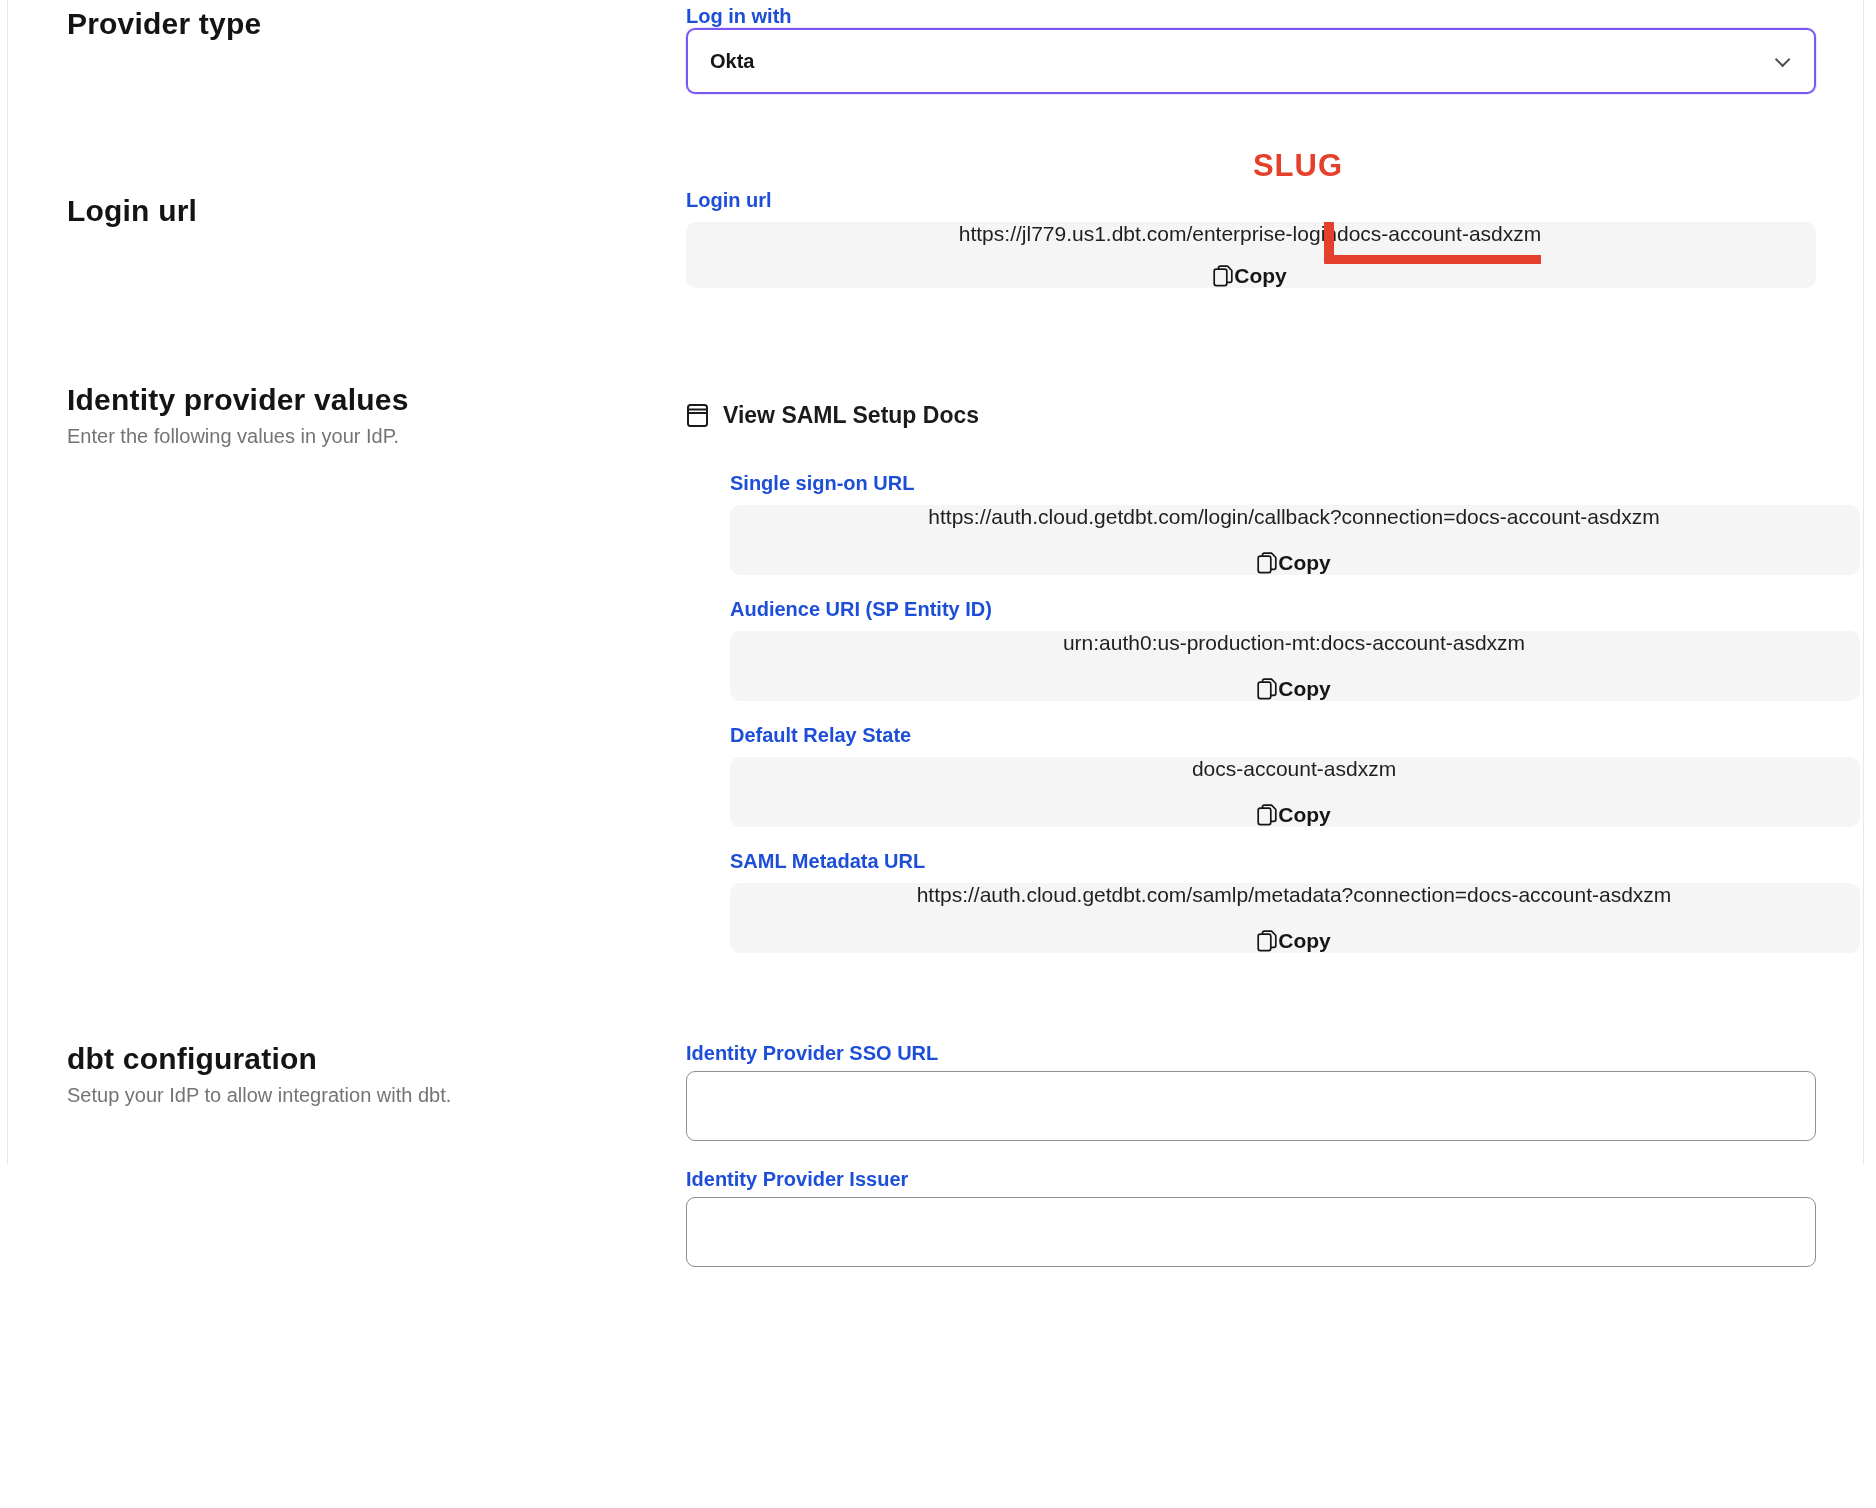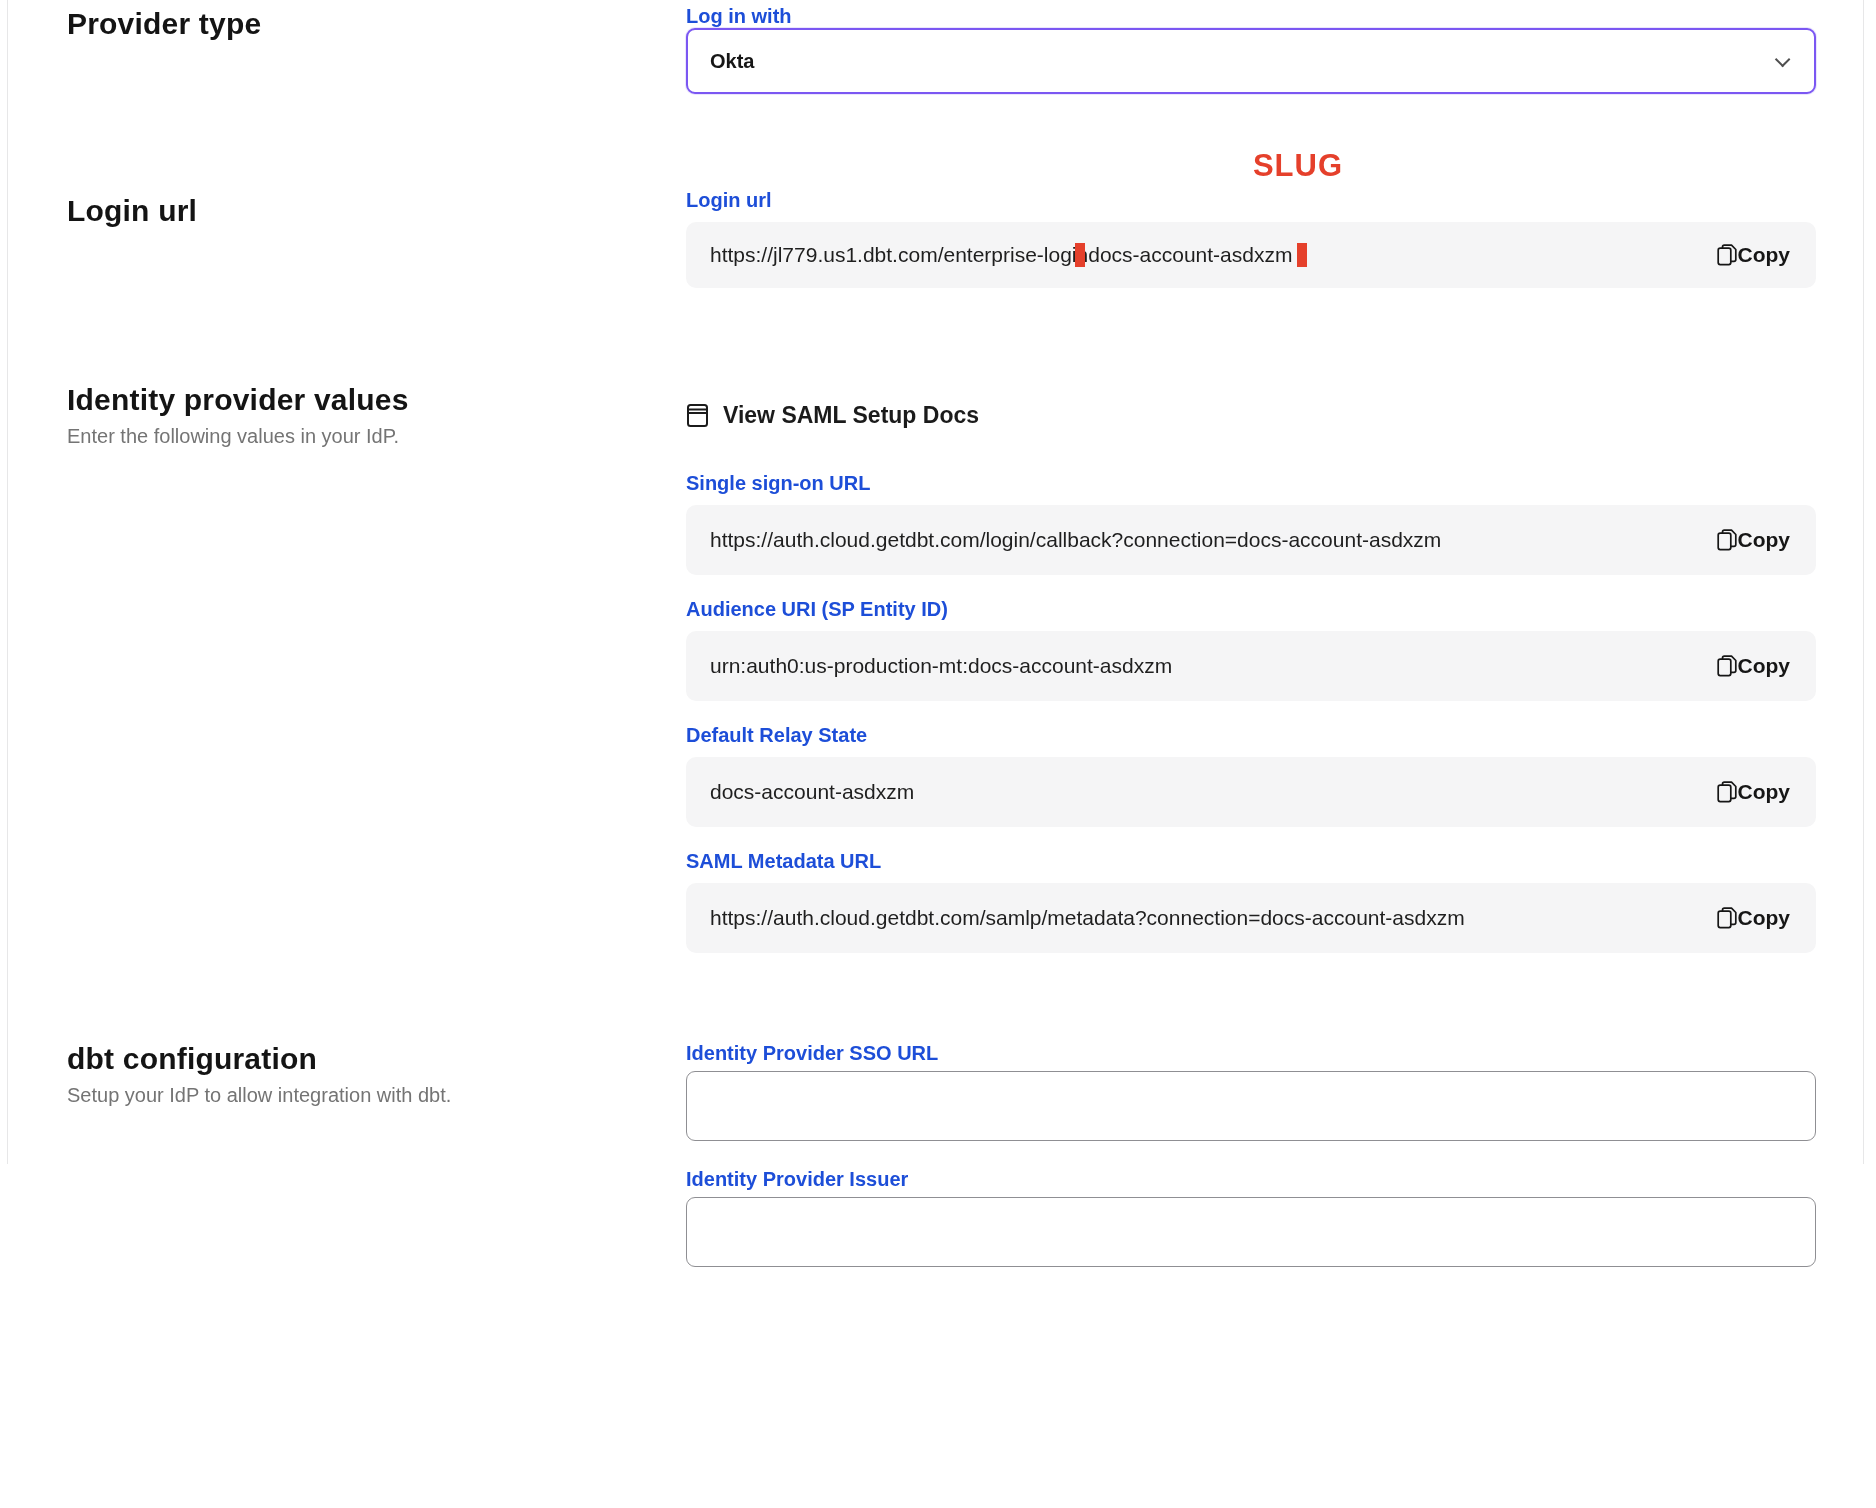--- a/index.html
+++ b/index.html
@@ -28,36 +28,36 @@
     transform:rotate(45deg) translateY(-3px); }
 
   
   .sec2 .left-cell { padding-top:99px; }
   .sec2 .right-cell { position:relative; }
   .slug-annotation { position:absolute; top:54px; left:476px; width:272px; text-align:center;
     font-size:31px; font-weight:800; letter-spacing:1px; color:#e5402b; }
   .sec2 .field-label { margin-top:94px; }
 
   .copy-field { margin-top:10px; height:66px; width:1130px; background:#f5f5f6; border-radius:10px;
-    display:flex; align-items:center; padding:0 26px 0 24px; }
+    display:flex; align-items:center; padding:0 26px 0 24px;flex-direction:column; }
   .copy-field .value { font-size:21px; color:#1f1f1f; flex:1; white-space:nowrap; overflow:hidden; }
   .copy-btn { display:flex; align-items:center; gap:1px; background:none; border:none;
     font-family:inherit; font-size:21px; font-weight:700; color:#161616; cursor:pointer; }
   .copy-btn svg { display:block; }
 
   .slug-wrap { position:relative; display:inline; }
   .slug-box { position:absolute; left:-13px; right:-15px; top:-34px; bottom:-20px;
     border:10px solid #e5402b; border-radius:3px; pointer-events:none; }
 
   
   .sec3 .left-cell { padding-top:94px; }
   .docs-link { margin-top:114px; display:flex; align-items:center; gap:14px;
     font-size:23px; font-weight:700; color:#1b1b1b; cursor:pointer; width:max-content; }
   .docs-link svg { display:block; }
-  .field-group { margin-top:42px; }
+  .field-group { margin-top:42px;margin-left:44px; }
   .field-group + .field-group { margin-top:22px; }
   .field-group .copy-field { height:70px; }
 
   
   .sec4 .left-cell { padding-top:88px; }
   .sec4 .right-cell { padding-top:88px; }
   .input-group { margin-bottom:26px; }
   .text-input { margin-top:6px; width:1130px; height:70px; border:1px solid #8f8f93;
     border-radius:9px; background:#fff; font-family:inherit; font-size:21px; color:#1f1f1f;
     padding:0 22px; outline:none; display:block; }

